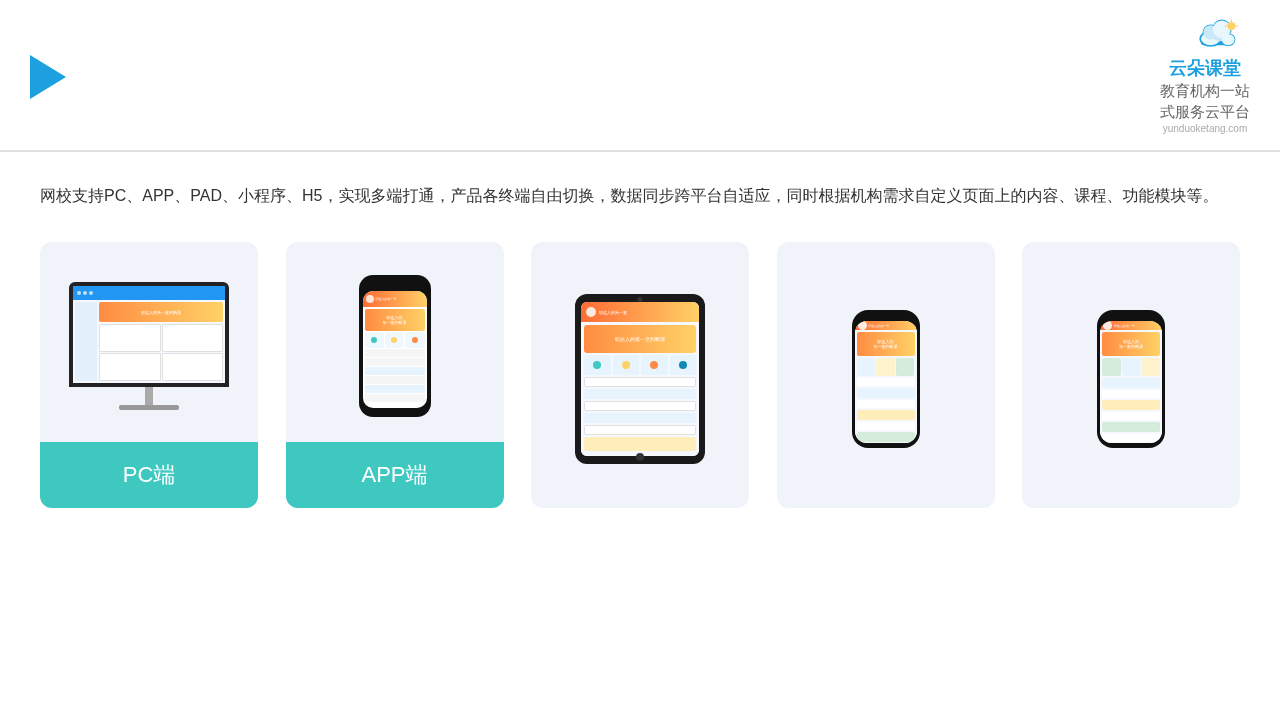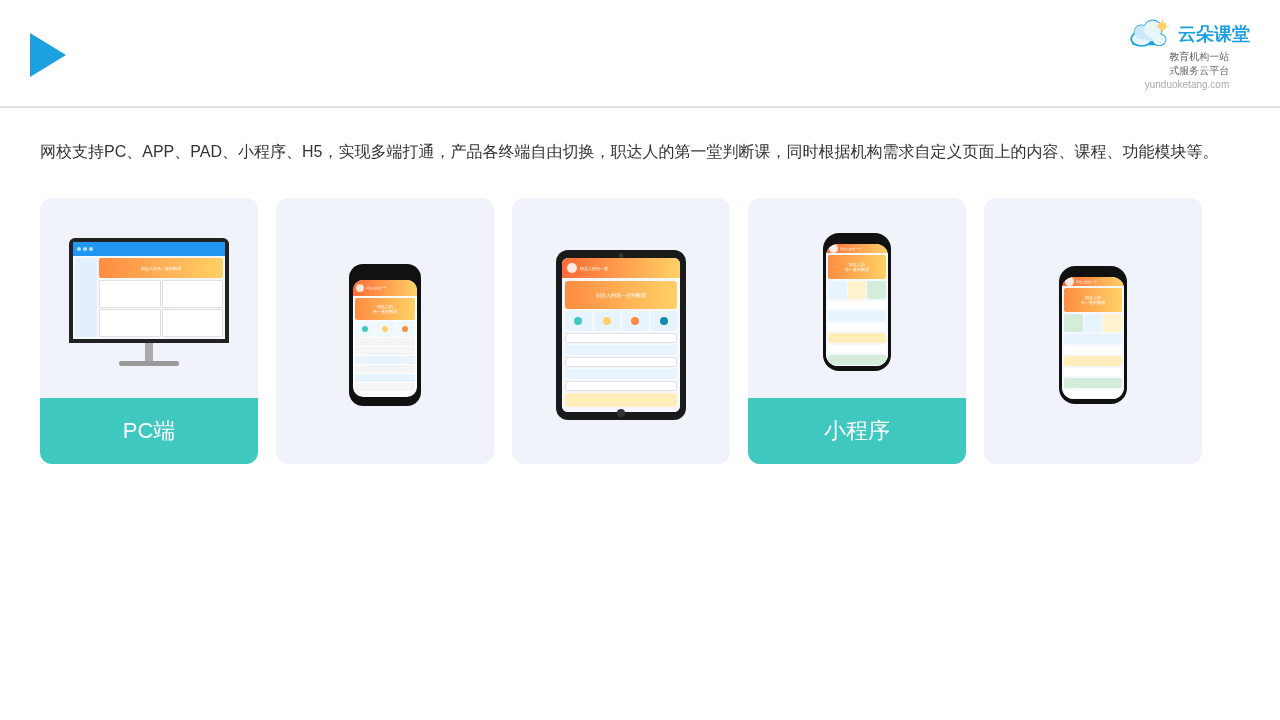--- a/index.html
+++ b/index.html
@@ -37,22 +37,23 @@
       font-weight: bold;
       color: #333;
     }
     .header-right {
       display: flex;
       flex-direction: column;
       align-items: center;
     }
     .cloud-logo {
       display: flex;
-      align-items: center;
+      align-items: flex-end;
       gap: 6px;
+      flex-direction: column;
     }
     .cloud-icon-svg {
       width: 48px;
       height: 32px;
     }
     .brand-name {
       font-size: 18px;
       color: #1da0e0;
       font-weight: bold;
     }
@@ -71,21 +72,21 @@
       font-size: 16px;
       color: #333;
       line-height: 2;
       margin-bottom: 30px;
     }
 
     
     .cards-row {
       display: flex;
       gap: 18px;
-      justify-content: flex-start;
+      justify-content: space-between;
       margin-top: 10px;
     }
     .card {
       background: #f0f4fa;
       border-radius: 12px;
       width: 218px;
       display: flex;
       flex-direction: column;
       overflow: hidden;
     }
@@ -512,29 +513,29 @@
 
         <circle cx="48" cy="10" r="5" fill="#ffd166"></circle>
         <line x1="48" y1="2" x2="48" y2="5" stroke="#ffd166" stroke-width="1.5"></line>
         <line x1="48" y1="15" x2="48" y2="18" stroke="#ffd166" stroke-width="1.5"></line>
         <line x1="40" y1="10" x2="43" y2="10" stroke="#ffd166" stroke-width="1.5"></line>
         <line x1="53" y1="10" x2="56" y2="10" stroke="#ffd166" stroke-width="1.5"></line>
       </svg>
       <span class="brand-name">云朵课堂</span>
     </div>
     <div class="brand-sub">
-      <div style="white-space:pre-line;font-size:10px;color:#666;text-align:right;line-height:1.4;">教育机构一站
+      <div style="white-space:pre-line;font-size:15px;color:#666;text-align:right;line-height:1.4;">教育机构一站
 式服务云平台</div>
       <div style="font-size:10px;color:#aaa;text-align:center;">yunduoketang.com</div>
     </div>
   </div>
 </div>
 
 <div class="content">
-  <p class="description">网校支持PC、APP、PAD、小程序、H5，实现多端打通，产品各终端自由切换，职达人的第一堂判断课，同时根据机构需求自定义页面上的内容、课程、功能模块等。</p>
+  <p class="description">网校支持PC、APP、PAD、小程序、H5，实现多端打通，产品各终端自由切换，数据同步跨平台自适应，同时根据机构需求自定义页面上的内容、课程、功能模块等。</p>
 
   <div class="cards-row">
 
     <div class="card">
       <div class="card-image-area">
         <div class="pc-monitor">
           <div class="monitor-frame">
             <div class="monitor-screen-content">
               <div class="monitor-screen-bar">
                 <div class="monitor-dot"></div>
@@ -592,20 +593,21 @@
               <div class="phone-content-row"></div>
               <div class="phone-content-row" style="background:#e8f4fd;"></div>
               <div class="phone-content-row"></div>
               <div class="phone-content-row" style="background:#e8f4fd;"></div>
               <div class="phone-content-row"></div>
             </div>
           </div>
           <div class="phone-bottom-bar"></div>
         </div>
       </div>
+      <div class="card-label">APP端</div>
     </div>
 
     <div class="card">
       <div class="card-image-area">
         <div class="tablet-frame">
           <div class="tablet-cam"></div>
           <div class="tablet-screen">
             <div class="tablet-screen-header">
               <div class="tablet-screen-avatar"></div>
               <span style="font-size:4px;color:#fff;">职达人的第一堂</span>
@@ -666,21 +668,20 @@
                 <div class="phone-mini-colored-row" style="background:#e8f4fd;"></div>
                 <div class="phone-mini-row"></div>
                 <div class="phone-mini-colored-row" style="background:#ffeeba;"></div>
                 <div class="phone-mini-row"></div>
                 <div class="phone-mini-colored-row" style="background:#d4edda;"></div>
               </div>
             </div>
           </div>
         </div>
       </div>
-      <div class="card-label">小程序</div>
     </div>
 
     <div class="card">
       <div class="card-image-area">
         <div class="phone-mini">
           <div class="phone-mini-notch"></div>
           <div class="phone-mini-screen">
             <div class="phone-mini-header">
               <div class="phone-mini-avatar"></div>
               <span style="font-size:3px;color:#fff;">职达人的第一堂</span>

